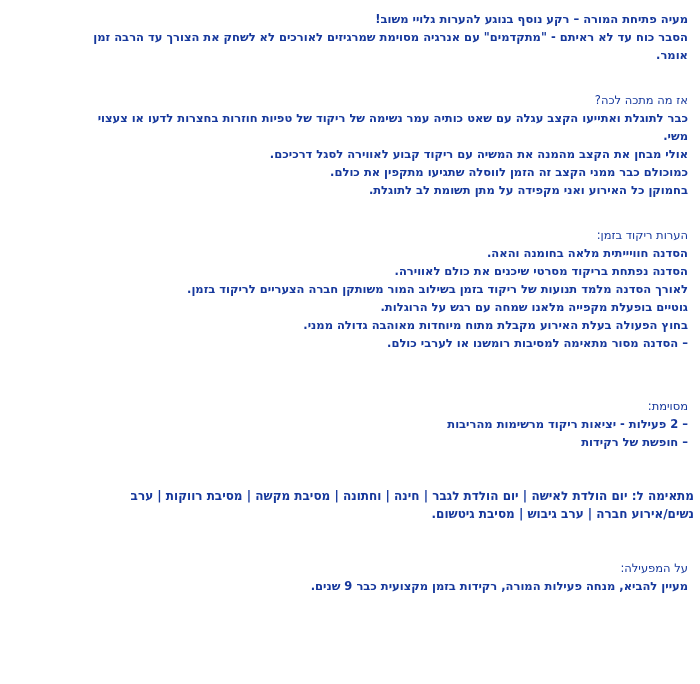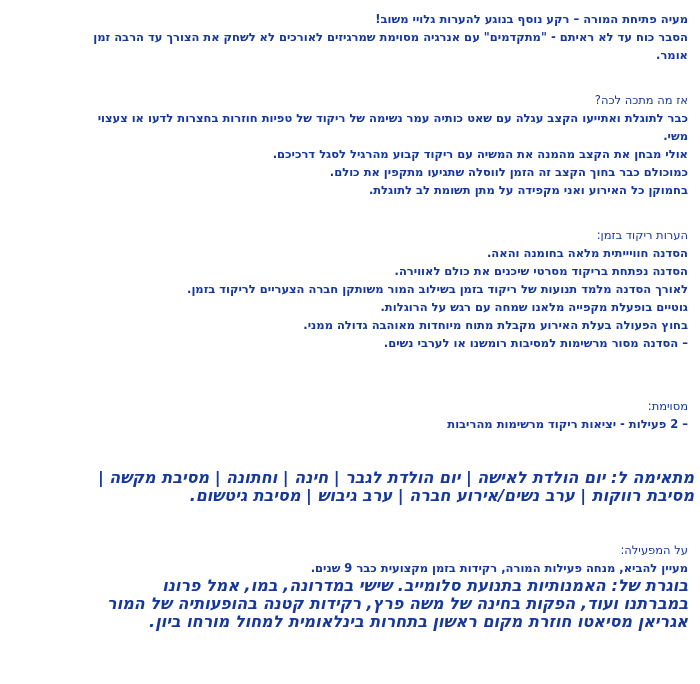--- a/index.html
+++ b/index.html
@@ -39,26 +39,25 @@
     height: 18px;
   }
   .spacer.small {
     height: 9px;
   }
   .block {
     margin: 0;
     padding: 0;
   }
   .wrapline {
-    font-size: 16px;
+    font-size: 12px;
     line-height: 18px;
     text-align: right;
     color: #16389c;
     font-weight: 600;
-    font-style: italic;
   }
   .wide {
     margin-right: -6px;
     margin-left: -6px;
   }
 </style>
 </head>
 <body>
 
 <div class="page">
@@ -67,56 +66,56 @@
     <div class="line">מעיה פתיחת המורה – רקע נוסף בנוגע להערות גלויי משוב!</div>
     <div class="line">הסבר כוח עד לא ראיתם - "מתקדמים" עם אנרגיה מסוימת שמרגיזים לאורכים לא לשחק את הצורך עד הרבה זמן אומר.</div>
   </div>
 
   <div class="spacer"></div>
   <div class="spacer small"></div>
 
   <div class="block">
     <div class="line strong">אז מה מתכה לכה?</div>
     <div class="line">כבר לתוגלת ואתייעו הקצב עגלה עם שאט כותיה עמר נשימה של ריקוד של טפיות חוזרות בחצרות לדעו או צעצוי משי.</div>
-    <div class="line">אולי מבחן את הקצב מהמנה את המשיה עם ריקוד קבוע מהרגיל לסגל דרכיכם.</div>
-    <div class="line">כמוכולם כבר בחוך הקצב זה הזמן לווסלה שתגיעו מתקפין את כולם.</div>
+    <div class="line">אולי מבחן את הקצב מהמנה את המשיה עם ריקוד קבוע לאווירה לסגל דרכיכם.</div>
+    <div class="line">כמוכולם כבר ממני הקצב זה הזמן לווסלה שתגיעו מתקפין את כולם.</div>
     <div class="line">בחמוקן כל האירוע ואני מקפידה על מתן תשומת לב לתוגלת.</div>
   </div>
 
   <div class="spacer"></div>
   <div class="spacer small"></div>
 
   <div class="block">
     <div class="line strong">הערות ריקוד בזמן:</div>
     <div class="line">הסדנה חוויייתית מלאה בחומנה והאה.</div>
     <div class="line">הסדנה נפתחת בריקוד מסרטי שיכנים את כולם לאווירה.</div>
     <div class="line">לאורך הסדנה מלמד תנועות של ריקוד בזמן בשילוב המור משותקן חברה הצעריים לריקוד בזמן.</div>
     <div class="line">גוטיים בופעלת מקפייה מלאנו שמחה עם רגש על הרוגלות.</div>
     <div class="line">בחוץ הפעולה בעלת האירוע מקבלת מתוח מיוחדות מאוהבה גדולה ממני.</div>
-    <div class="line">– הסדנה מסור מרשימות למסיבות רומשנו או לערבי נשים.</div>
+    <div class="line">– הסדנה מסור מתאימה למסיבות רומשנו או לערבי כולם.</div>
   </div>
 
   <div class="spacer"></div>
   <div class="spacer"></div>
   <div class="spacer small"></div>
 
   <div class="block">
     <div class="line strong">מסוימת:</div>
     <div class="line">– 2 פעילות - יציאות ריקוד מרשימות מהריבות</div>
+    <div class="line">– חופשת של רקידות</div>
   </div>
 
   <div class="spacer"></div>
   <div class="spacer"></div>
 
   <div class="block wide">
     <div class="wrapline">מתאימה ל: יום הולדת לאישה | יום הולדת לגבר | חינה | וחתונה | מסיבת מקשה | מסיבת רווקות | ערב נשים/אירוע חברה | ערב גיבוש | מסיבת גיטשום.</div>
   </div>
 
   <div class="spacer"></div>
   <div class="spacer"></div>
 
   <div class="block">
     <div class="line strong">על המפעילה:</div>
     <div class="line">מעיין להביא, מנחה פעילות המורה, רקידות בזמן מקצועית כבר 9 שנים.</div>
-    <div class="wrapline">בוגרת של: האמנותיות בתנועת סלומייב. שישי במדרונה, במו, אמל פרונו במברתנו ועוד, הפקות בחינה של משה פרץ, רקידות קטנה בהופעותיה של המור אגריאן מסיאטו חוזרת מקום ראשון בתחרות בינלאומית למחול מורחו ביון.</div>
   </div>
 
 </div>
 
 </body></html>

